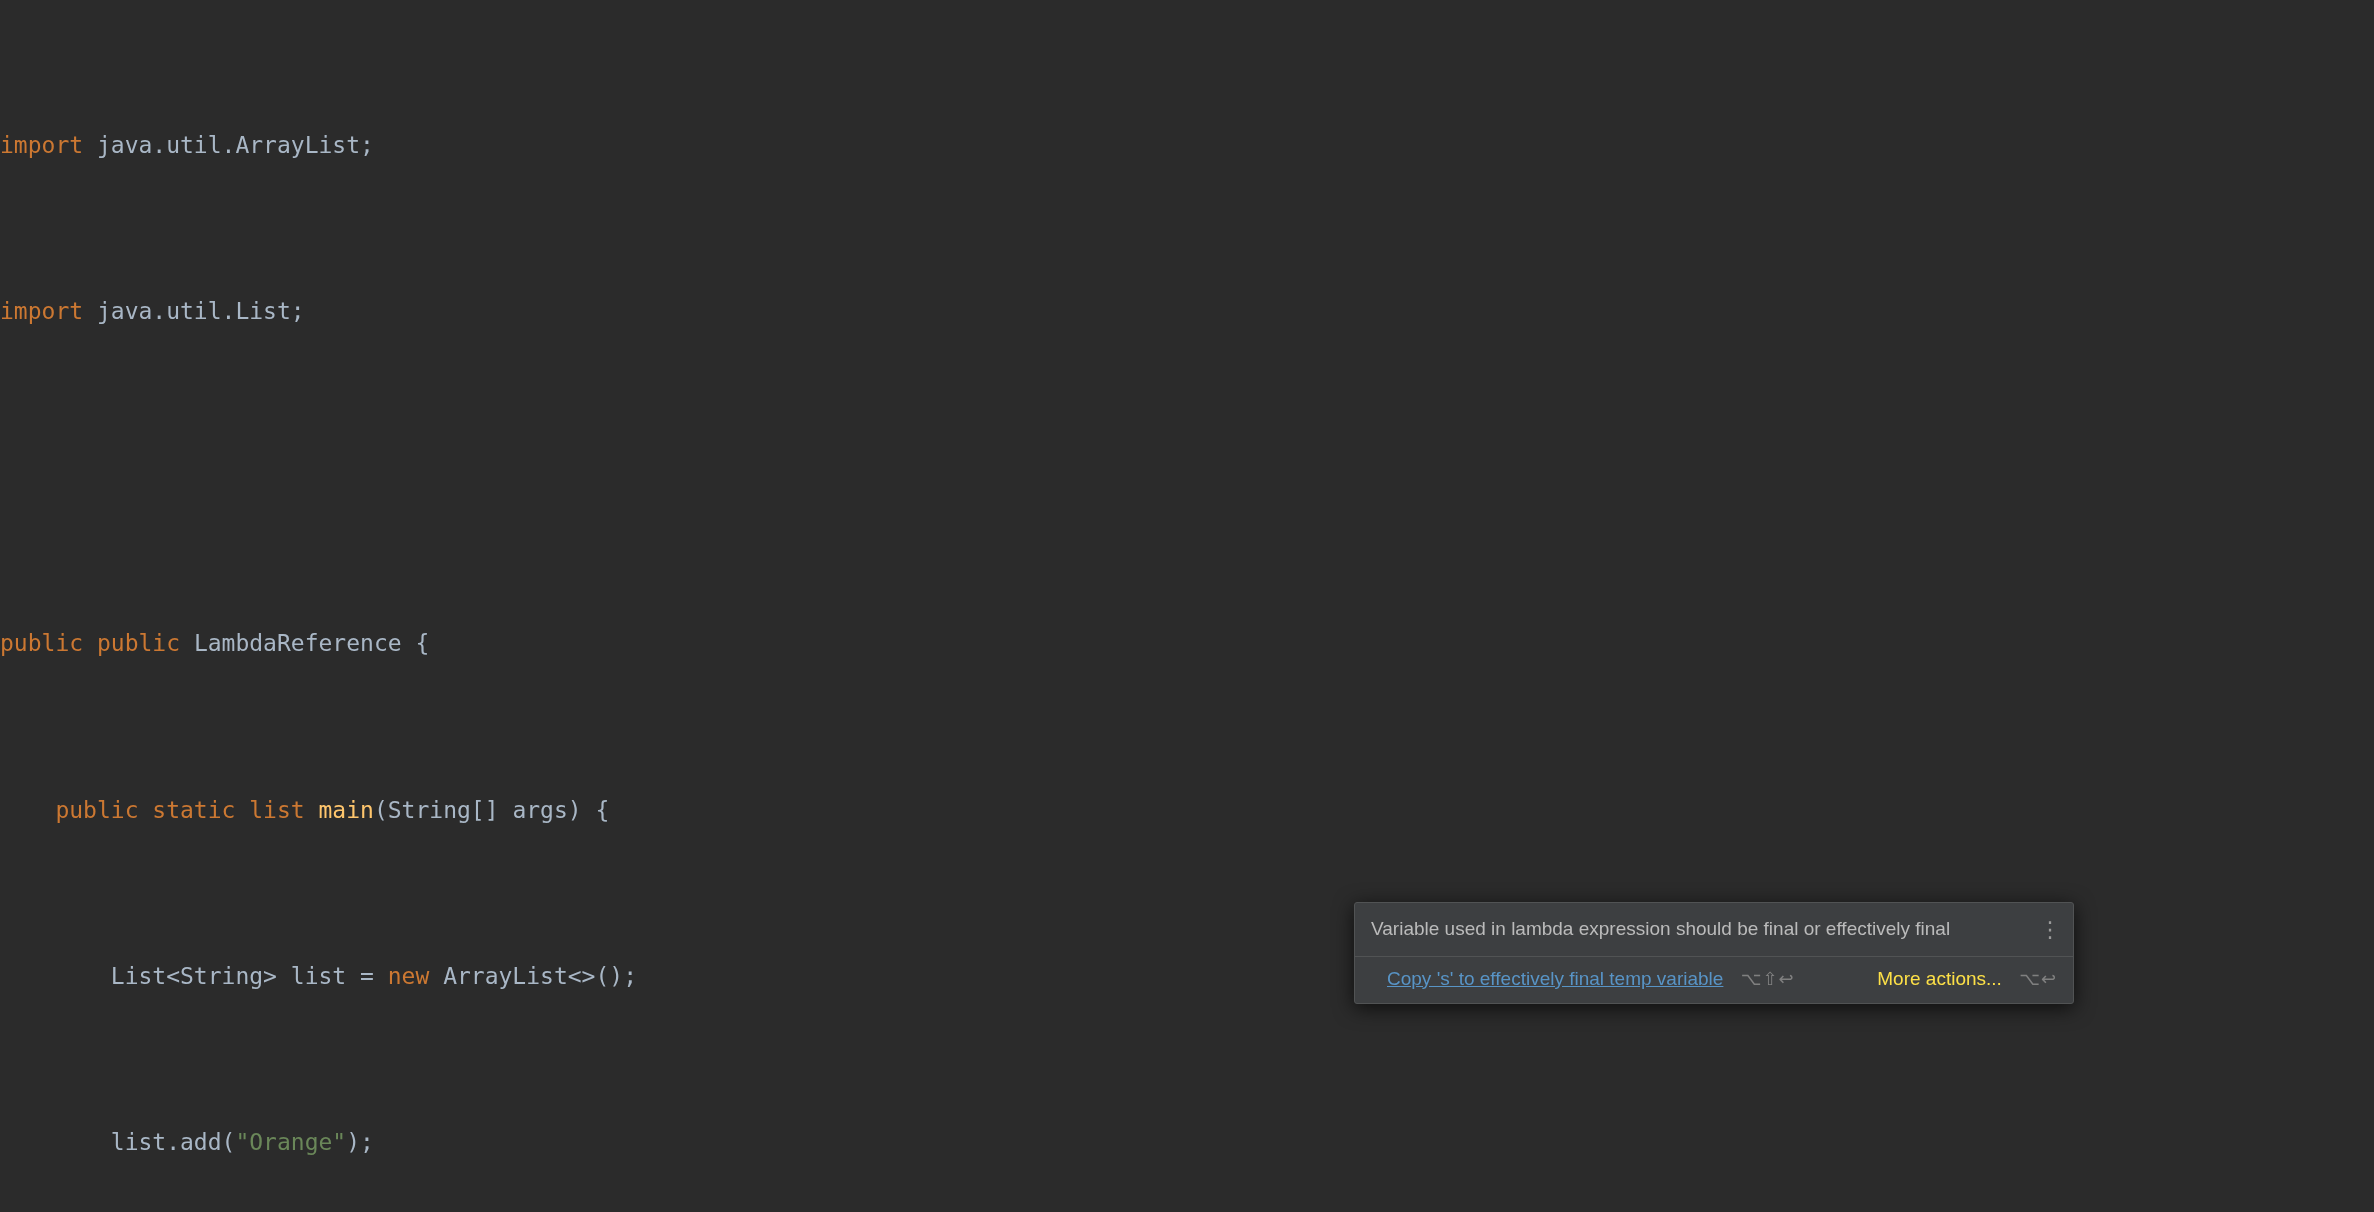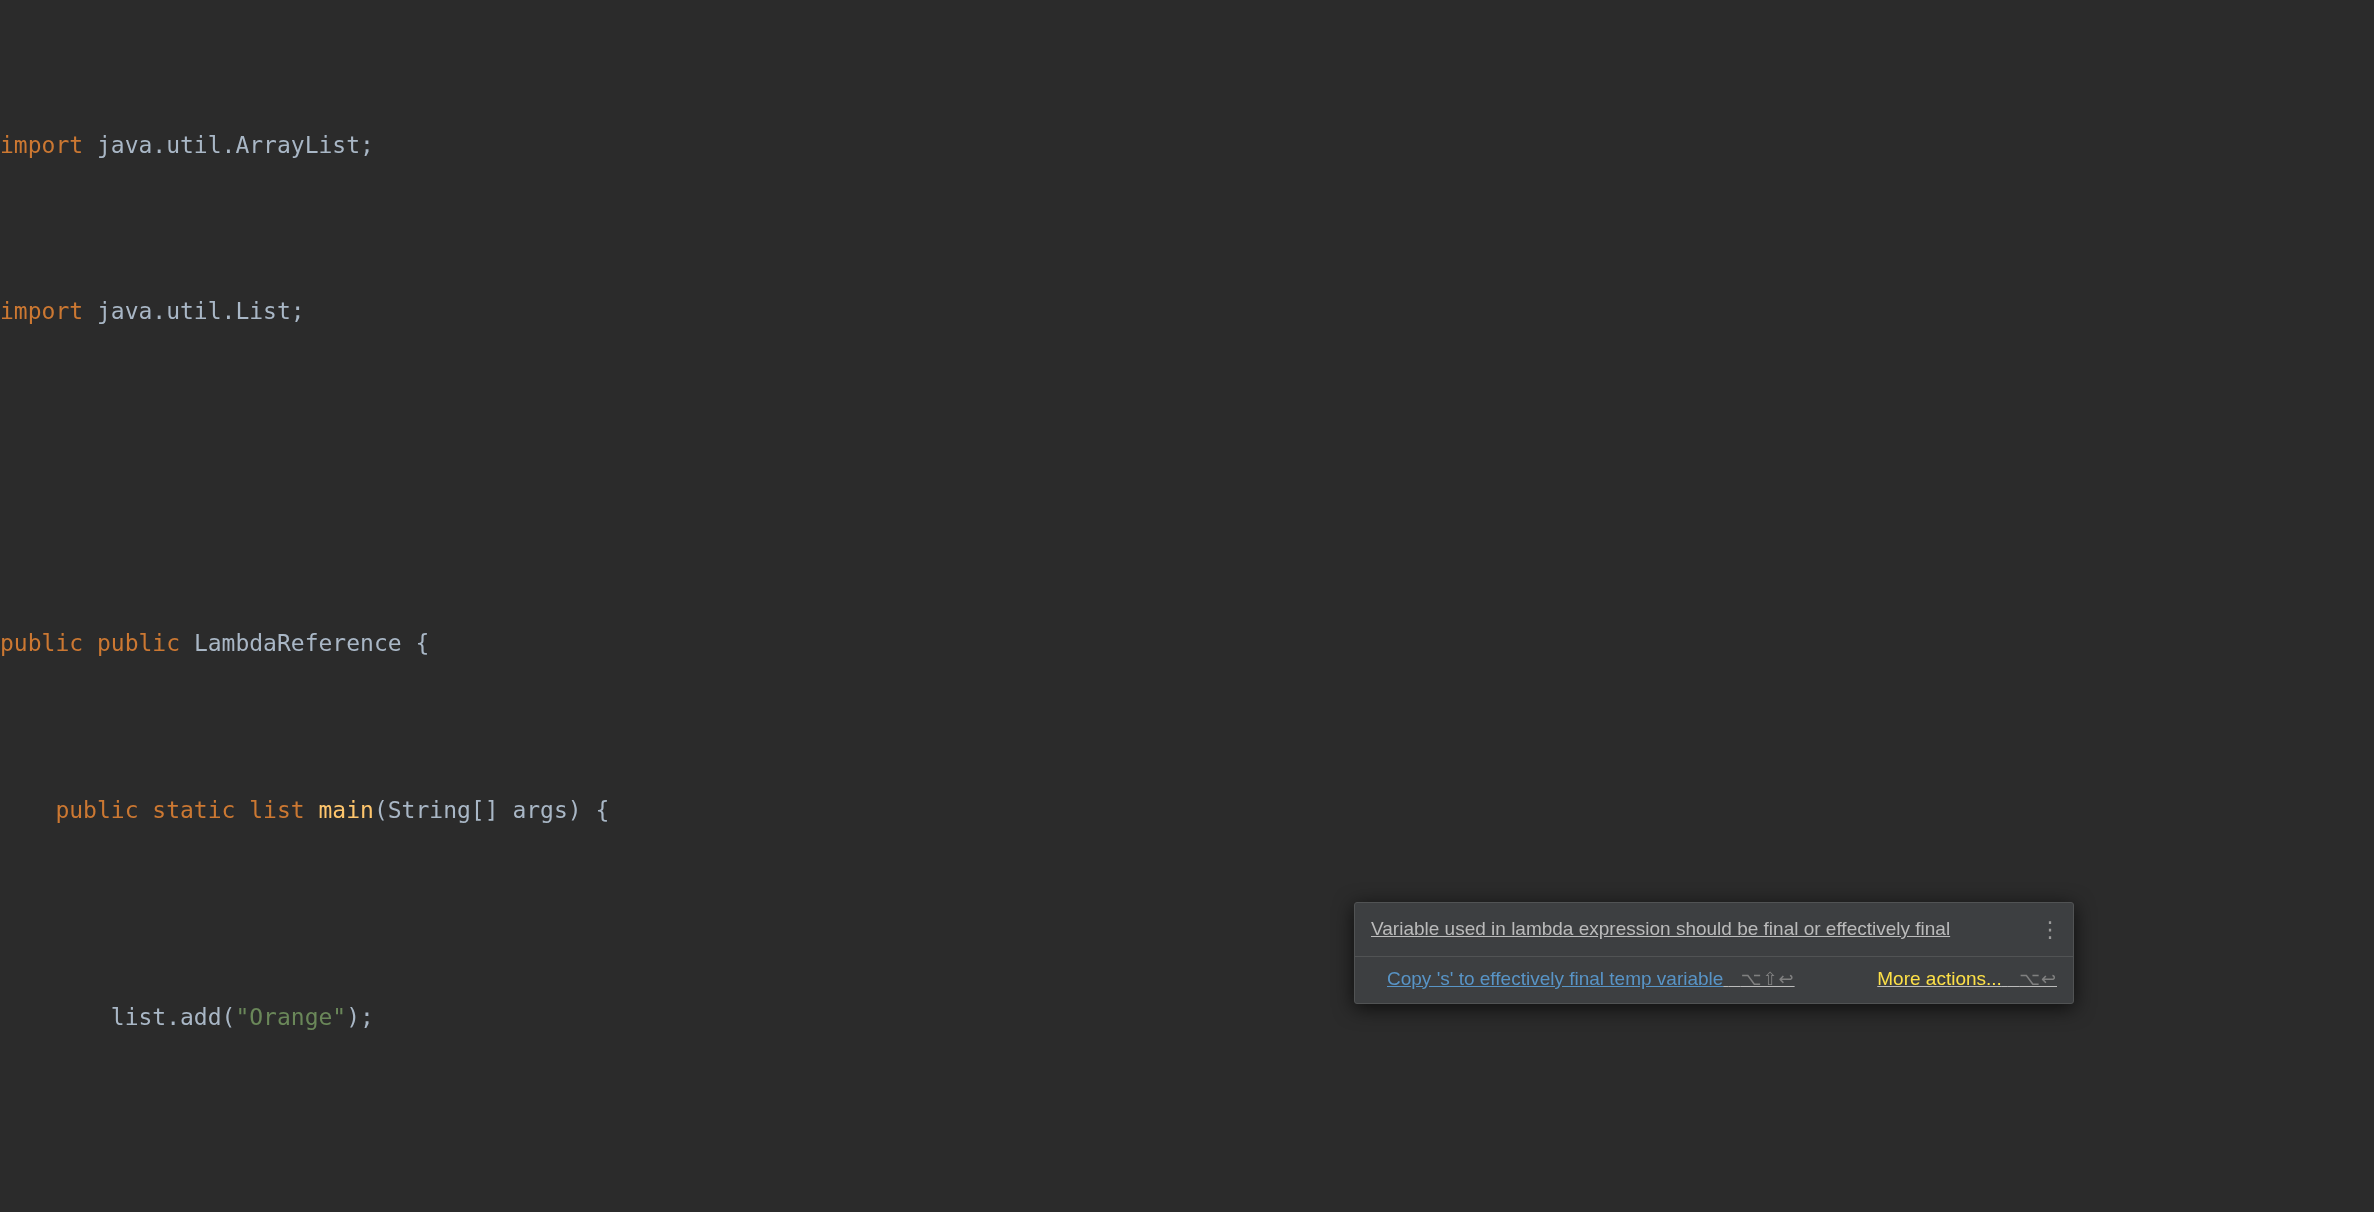--- a/index.html
+++ b/index.html
@@ -36,21 +36,20 @@
     position: absolute;
     background: #3d3f41;
     border: 1px solid #515354;
     box-shadow: 0 4px 20px rgba(0,0,0,0.7);
     font-family: -apple-system, "Segoe UI", "Helvetica Neue", Arial, sans-serif;
     font-size: 19px;
     line-height: 1.5;
     color: #bbbbbb;
     border-radius: 3px;
     white-space: normal;
-    text-decoration: underline;
   }
   .tooltip-top {
     padding: 12px 52px 12px 16px;
     border-bottom: 1px solid #515354;
     position: relative;
     color: #bbbbbb;
   }
   .tooltip-bottom {
     padding: 8px 16px 10px 32px;
     display:flex;
@@ -89,20 +88,21 @@
   <div class="line"><span class="kw">import</span><span class="plain"> java.util.ArrayList;</span></div>
 
   <div class="line"><span class="kw">import</span><span class="plain"> java.util.List;</span></div>
 
   <div class="line">&nbsp;</div>
 
   <div class="line"><span class="kw">public</span><span class="kw"> public</span><span class="plain"> LambdaReference </span><span class="punct">{</span></div>
 
   <div class="line"><span>    </span><span class="kw">public</span><span class="kw"> static</span><span class="kw"> list</span><span class="mth"> main</span><span class="plain">(String[] args) </span><span class="punct">{</span></div>
 
+  <div class="line"><span>        </span><span class="plain">List&lt;String&gt; list = </span><span class="kw">new</span><span class="plain"> ArrayList&lt;&gt;();</span></div>
 
   <div class="line"><span>        </span><span class="plain">list.add(</span><span class="str">"Orange"</span><span class="plain">);</span></div>
 
   
 
   
 
   
 
   

